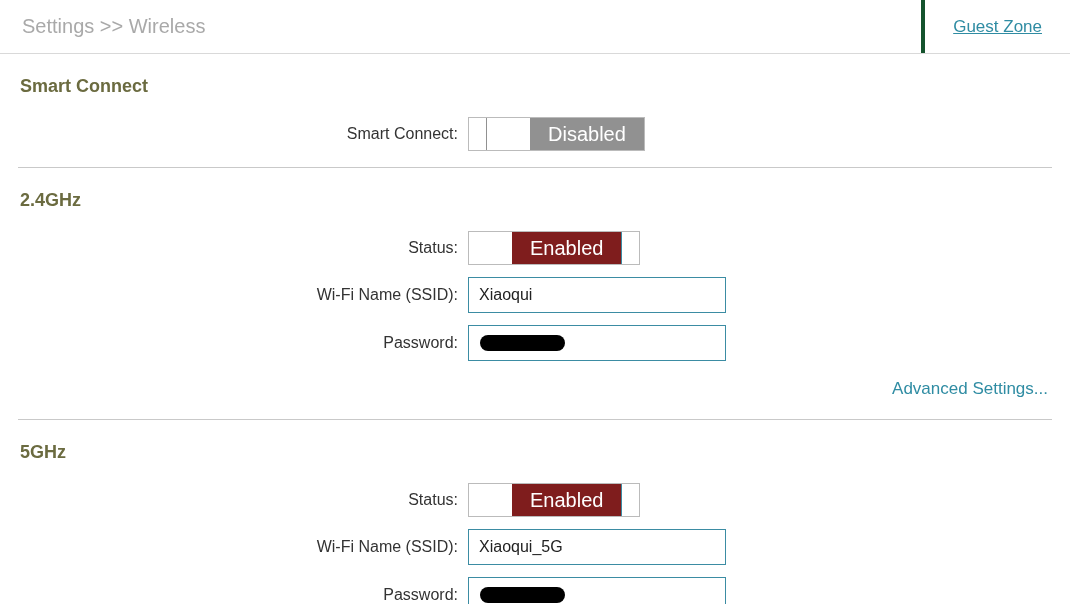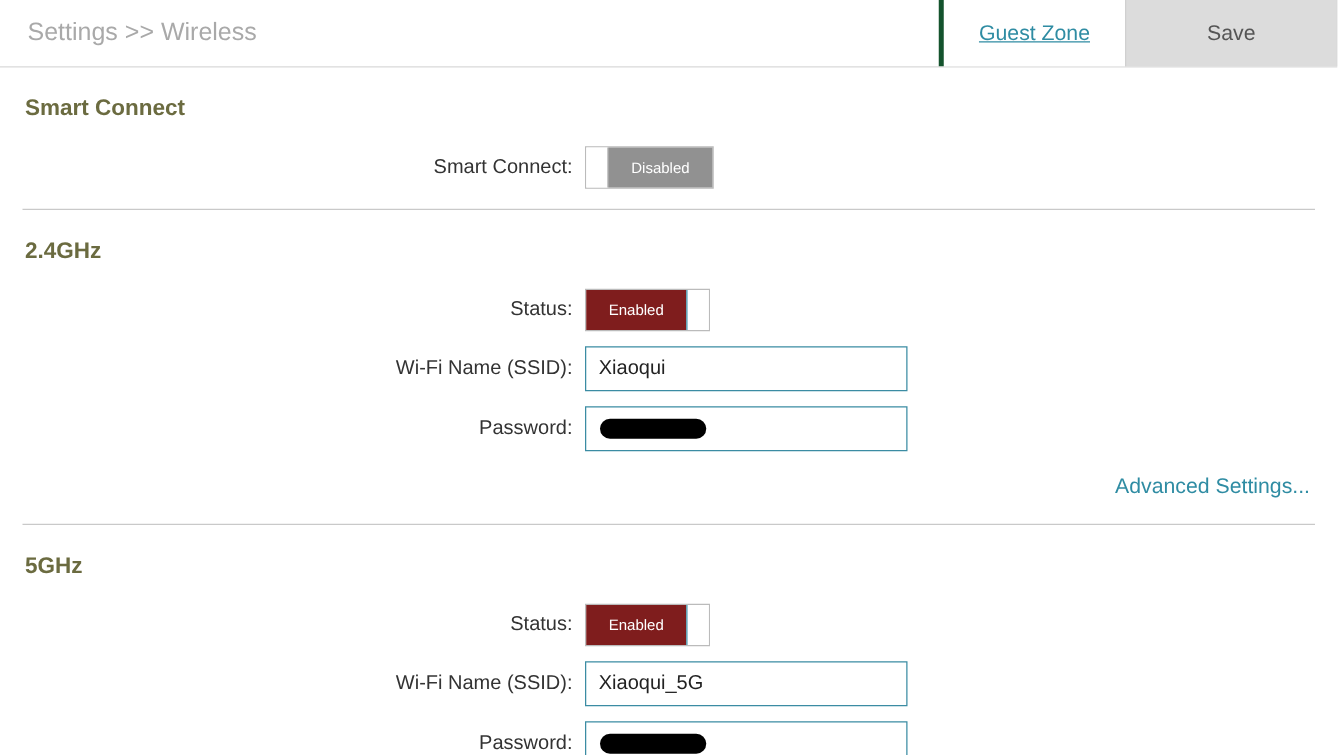--- a/index.html
+++ b/index.html
@@ -87,22 +87,23 @@
     border: 1px solid #bbb;
     cursor: pointer;
     user-select: none;
   }
   .toggle .label {
     display: flex;
     align-items: center;
     justify-content: center;
     padding: 0 18px;
     height: 100%;
-    font-size: 12px;
+    font-size: 20px;
     color: #fff;
+    margin-left: 43px;
   }
   .toggle .handle {
     width: 18px;
     height: 100%;
     background: #fff;
   }
   .toggle.disabled .label { background: #919191; }
   .toggle.enabled  .label { background: #7f1d1d; }
   .toggle.enabled  .handle { border-left: 1px solid #3b8ca3; }
   .toggle.disabled .handle { border-right: 1px solid #919191; }
@@ -141,21 +142,20 @@
     padding: 12px 4px 10px 0;
     cursor: pointer;
   }
 </style>
 </head>
 <body>
 
 <div class="topbar">
   <div class="breadcrumb">Settings &gt;&gt; Wireless</div>
   <div class="top-btn guest-zone">Guest Zone</div>
-  <div class="top-btn save">Save</div>
 </div>
 
 <div class="content">
 
   <div class="section-title">Smart Connect</div>
   <div class="row">
     <div class="row-label">Smart Connect:</div>
     <div class="row-control">
       <div class="toggle disabled">
         <div class="handle"></div>

